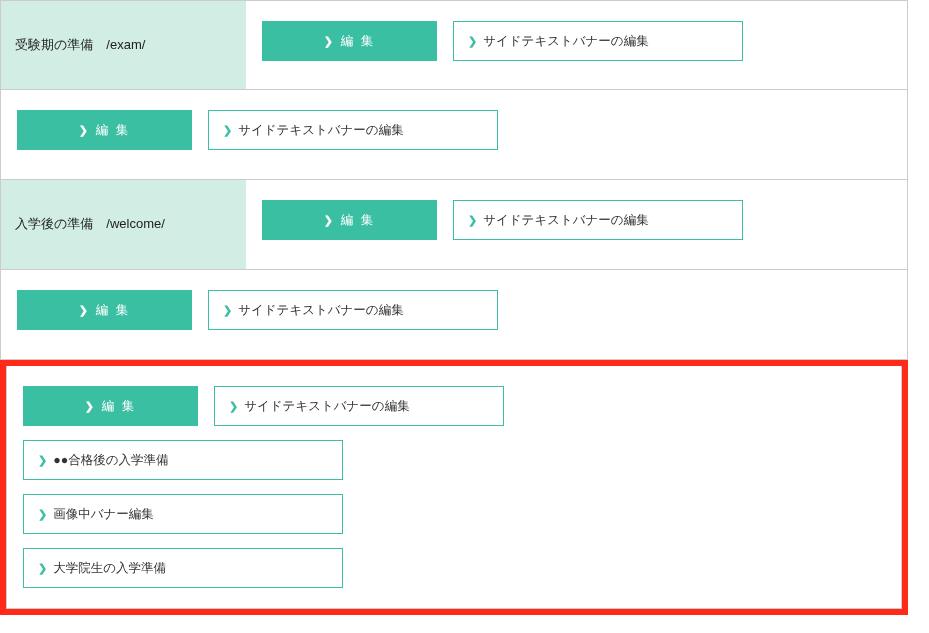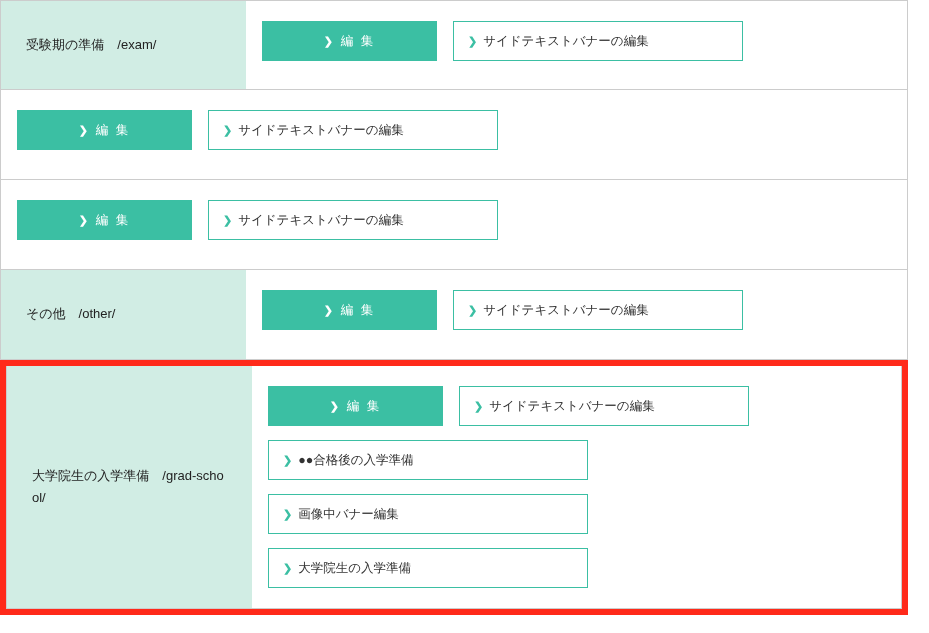--- a/index.html
+++ b/index.html
@@ -19,21 +19,21 @@
     border-top: none;
     min-height: 90px;
     background: #fff;
   }
   .row:first-child {
     border-top: 1px solid #ccc;
   }
   .label-cell {
     flex: 0 0 245px;
     background: #d1ede4;
-    padding: 16px 25px;
+    padding: 16px 14px;
     display: flex;
     align-items: center;
     font-size: 13px;
     color: #222;
     line-height: 1.7;
     word-break: break-all;
   }
   .content-cell {
     flex: 1;
     padding: 20px 16px;
@@ -141,57 +141,54 @@
         </div>
         <div class="btn-secondary">
           <span class="chevron">❯</span>
           <span>サイドテキストバナーの編集</span>
         </div>
       </div>
     </div>
   </div>
 
   <div class="row">
-    <div class="content-cell">
-      <div class="btn-row">
-        <div class="btn-primary">
-          <span class="chevron-white">❯</span>
-          <span>編 集</span>
-        </div>
-        <div class="btn-secondary">
-          <span class="chevron">❯</span>
-          <span>サイドテキストバナーの編集</span>
-        </div>
-      </div>
-    </div>
-  </div>
-
-  <div class="row">
     <div class="label-cell">
-      <span>その他　/other/</span>
-    </div>
+      <span>入学後の準備　/welcome/</span>
+    </div>
+    <div class="content-cell">
+      <div class="btn-row">
+        <div class="btn-primary">
+          <span class="chevron-white">❯</span>
+          <span>編 集</span>
+        </div>
+        <div class="btn-secondary">
+          <span class="chevron">❯</span>
+          <span>サイドテキストバナーの編集</span>
+        </div>
+      </div>
+    </div>
+  </div>
+
+  <div class="row">
     <div class="content-cell">
       <div class="btn-row">
         <div class="btn-primary">
           <span class="chevron-white">❯</span>
           <span>編 集</span>
         </div>
         <div class="btn-secondary">
           <span class="chevron">❯</span>
           <span>サイドテキストバナーの編集</span>
         </div>
       </div>
     </div>
   </div>
 
   <div class="highlight-box">
     <div class="row">
-      <div class="label-cell">
-        <span>大学院生の入学準備　/grad-school/</span>
-      </div>
       <div class="content-cell">
         <div class="btn-row">
           <div class="btn-primary">
             <span class="chevron-white">❯</span>
             <span>編 集</span>
           </div>
           <div class="btn-secondary">
             <span class="chevron">❯</span>
             <span>サイドテキストバナーの編集</span>
           </div>

